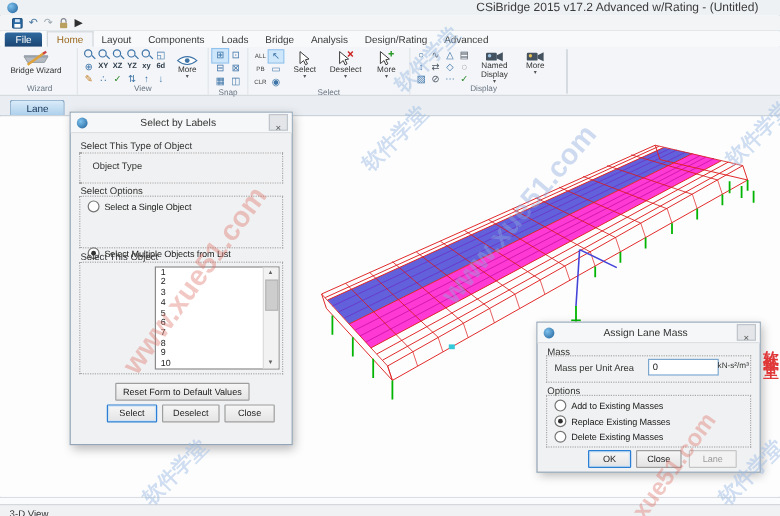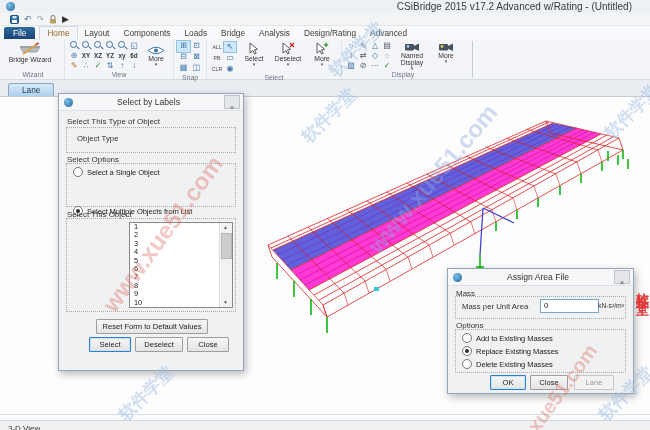--- a/index.html
+++ b/index.html
@@ -338,21 +338,21 @@
 
   <div class="btn" style="left:37px;top:225px;width:110px">Reset Form to Default Values</div>
   <div class="btn focus" style="left:30px;top:243px;width:40px">Select</div>
   <div class="btn" style="left:76px;top:243px;width:46px">Deselect</div>
   <div class="btn" style="left:128px;top:243px;width:40px">Close</div>
 </div>
 
 <div class="dlg" style="left:447px;top:268px;width:185px;height:124px">
   <div class="dtitle">
     <span class="dicon"></span>
-    <span class="dtext">Assign Area File</span>
+    <span class="dtext">Assign Lane Mass</span>
     <span class="dclose"></span>
   </div>
   <div class="seclab" style="left:8px;top:20px">Mass</div>
   <div class="gbox" style="left:7px;top:27px;width:169px;height:21px"></div>
   <div class="seclab" style="left:14px;top:33px;font-size:7.8px">Mass per Unit Area</div>
   <div class="textbox" style="left:92px;top:30px;width:54px">0</div>
   <div class="seclab" style="left:150px;top:33px;font-size:6.8px">kN-s²/m³</div>
 
   <div class="seclab" style="left:8px;top:52px">Options</div>
   <div class="gbox" style="left:7px;top:60px;width:169px;height:42px"></div>

